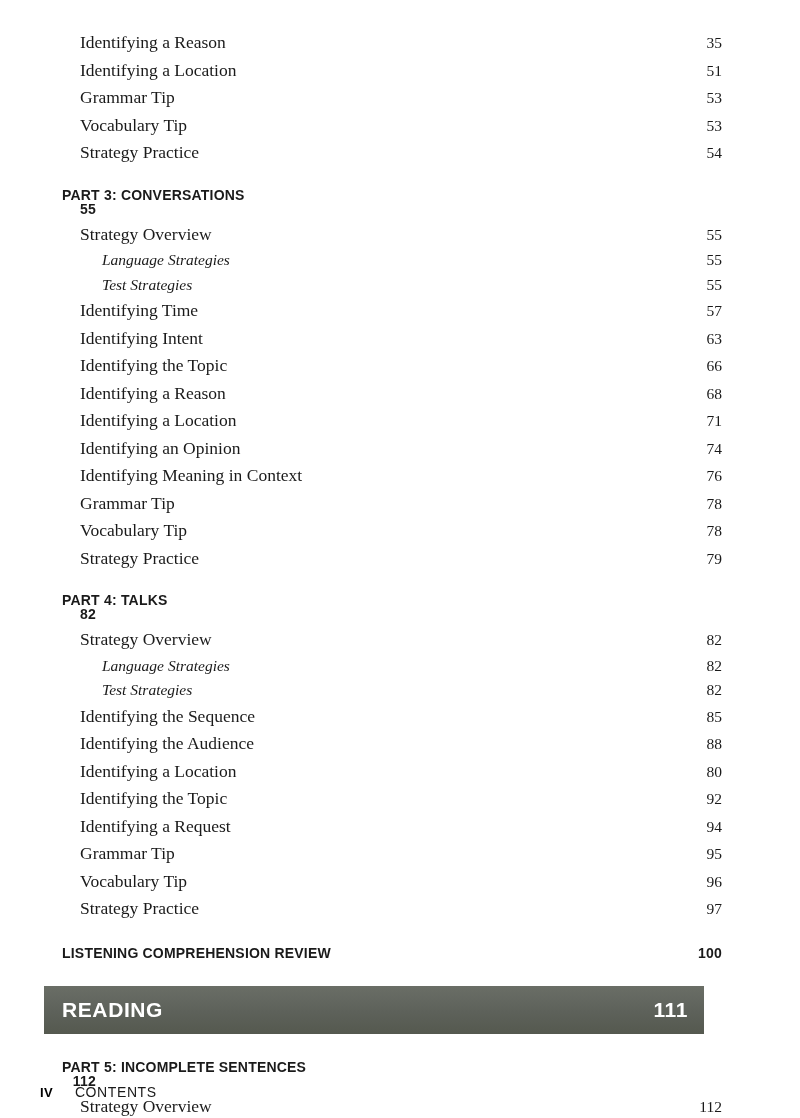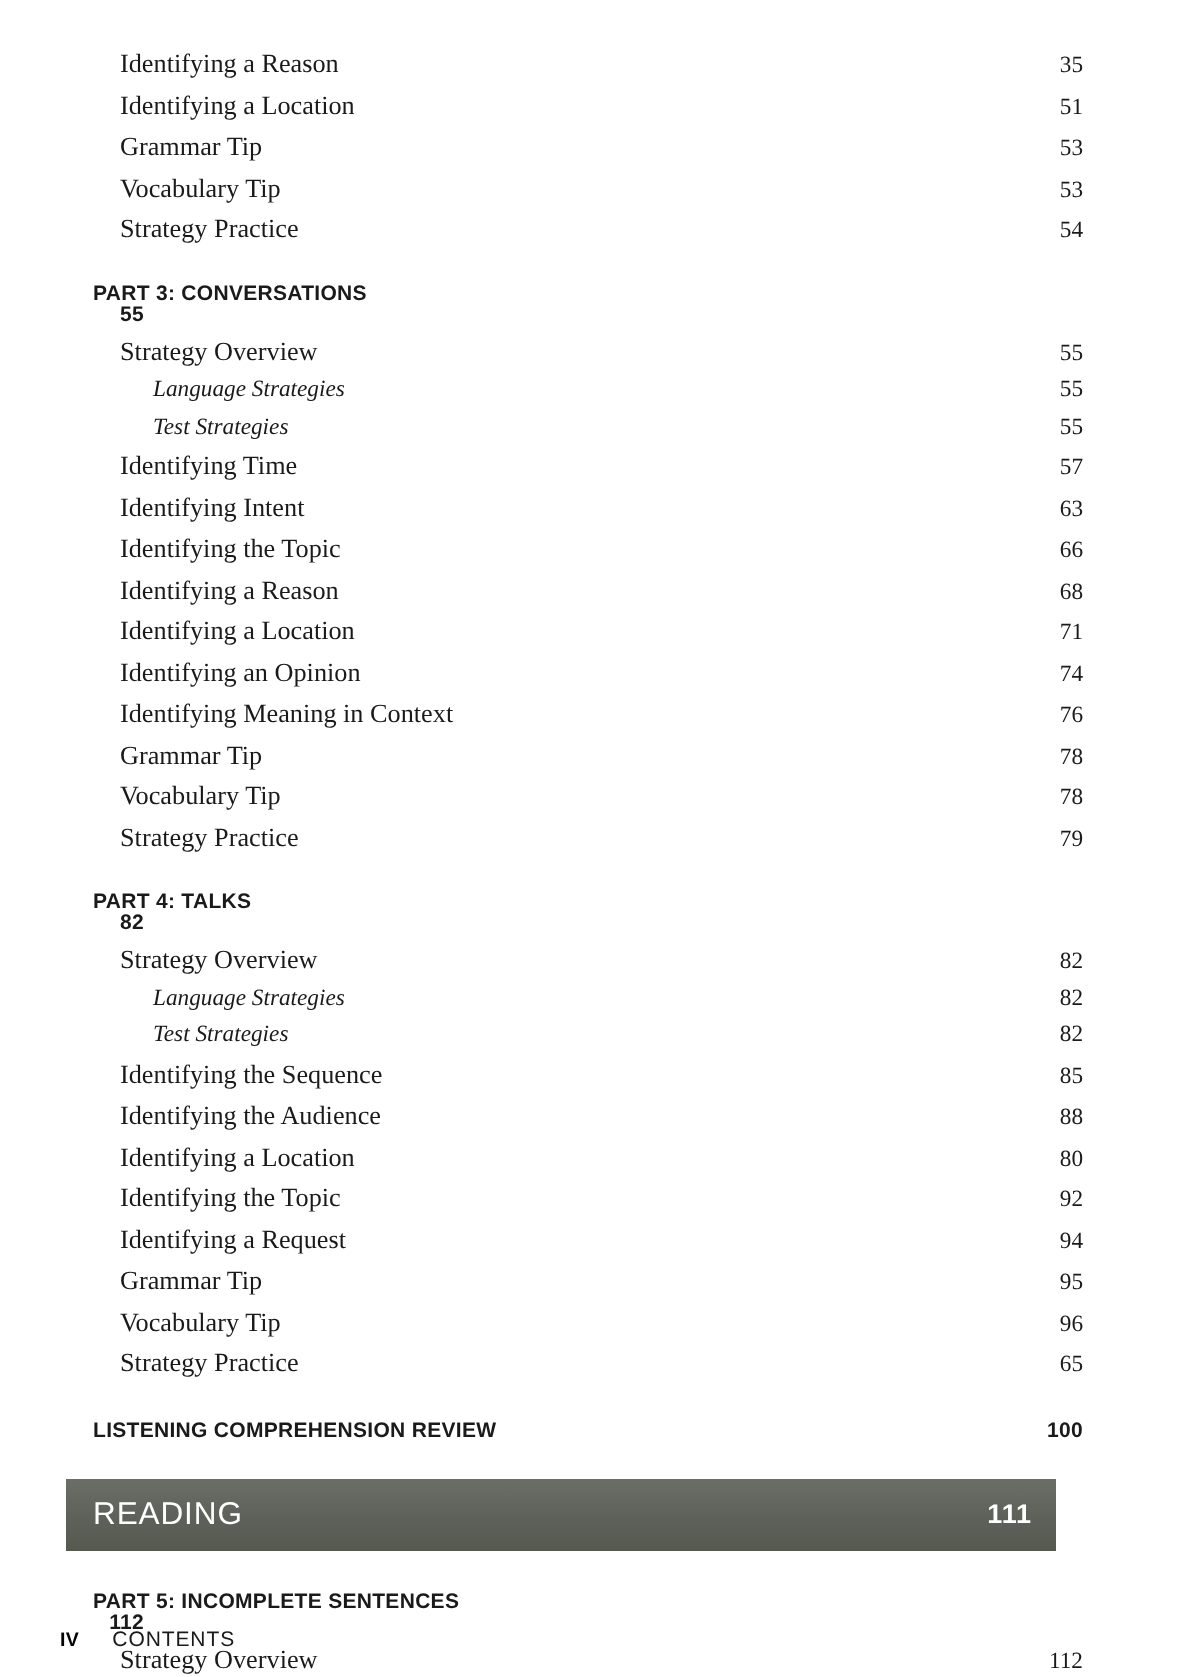--- a/index.html
+++ b/index.html
@@ -103,29 +103,29 @@
     background: #5e625c;
     background: linear-gradient(180deg, #6a6e66 0%, #5d615a 55%, #55594f 100%);
     display: flex;
     align-items: center;
     justify-content: space-between;
     box-sizing: border-box;
     padding: 0 16px 0 18px;
   }
   .section-banner .banner-title {
     font-family: "Liberation Sans", sans-serif;
-    font-weight: normal;
+    font-weight: bold;
     font-size: 21px;
     color: #ffffff;
     letter-spacing: 0.6px;
   }
   .section-banner .banner-page {
     font-family: "Liberation Sans", sans-serif;
     font-weight: bold;
-    font-size: 18px;
+    font-size: 21px;
     color: #ffffff;
     letter-spacing: 0.6px;
   }
 
   
   .footer {
     position: absolute;
     left: 40px;
     bottom: 18px;
     display: flex;
@@ -266,21 +266,21 @@
       <div class="row lvl-sub1">
         <span class="label">Grammar Tip</span>
         <span class="page-no">95</span>
       </div>
       <div class="row lvl-sub1">
         <span class="label">Vocabulary Tip</span>
         <span class="page-no">96</span>
       </div>
       <div class="row lvl-sub1">
         <span class="label">Strategy Practice</span>
-        <span class="page-no">65</span>
+        <span class="page-no">97</span>
       </div>
       <div class="row lvl-review">
         <span class="label">LISTENING COMPREHENSION REVIEW</span>
         <span class="page-no">100</span>
       </div>
       <div class="section-banner">
         <span class="banner-title">READING</span>
         <span class="banner-page">111</span>
       </div>
       <div class="row lvl-part">

